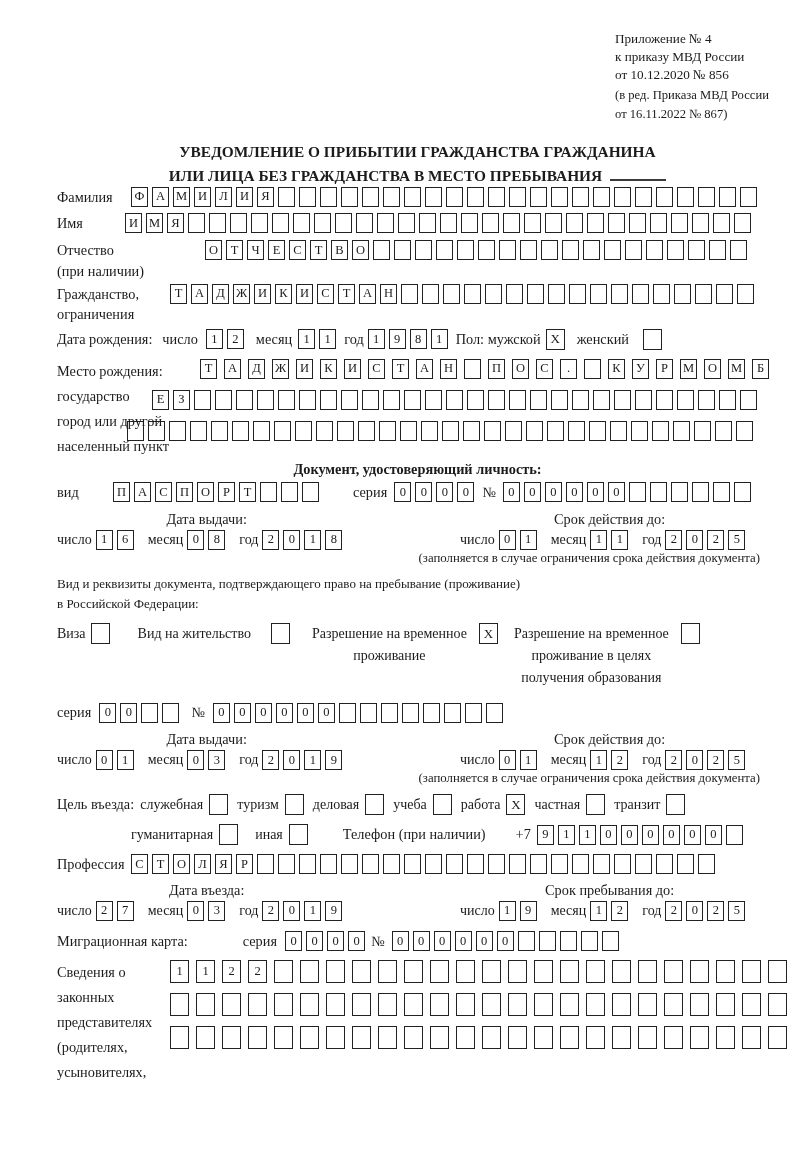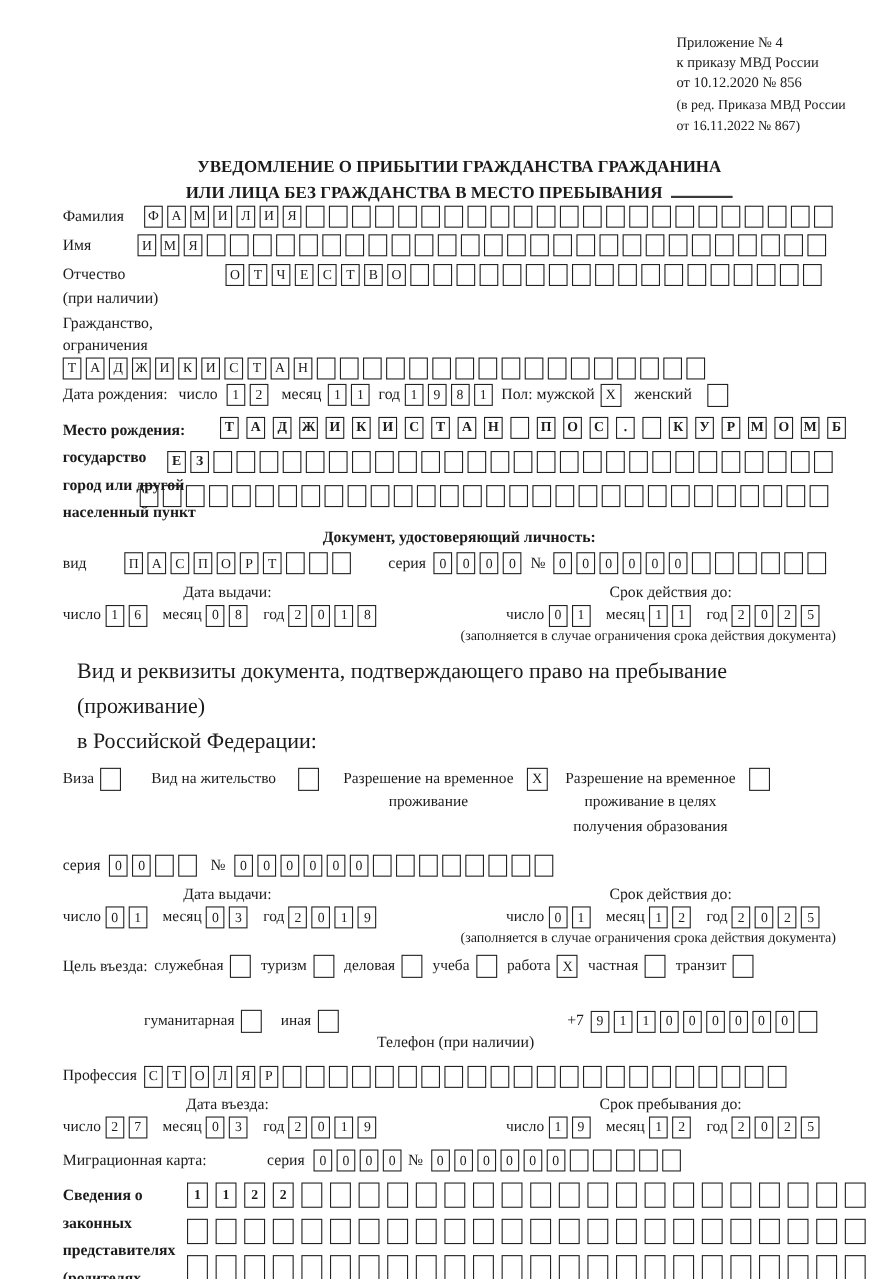--- a/index.html
+++ b/index.html
@@ -28,33 +28,33 @@
   .wide .cell{margin-right:7px;}
   .big .cell{width:19px;height:23px;margin-right:7px;}
   .checkbox{
     display:inline-flex;align-items:center;justify-content:center;
     width:19px;height:21px;border:1.5px solid #222;box-sizing:border-box;
     font-size:13px;vertical-align:middle;margin-left:5px;flex:none;background:#fff;
   }
   
   .w-surname{width:74px;} .w-name{width:68px;} .w-patr{width:148px;} .w-cit{width:113px;}
   
-  .absblock{position:relative;font-weight:bold;}
+  .absblock{position:relative;}
   .abslabels{position:absolute;left:0;top:0;line-height:25px;font-size:14.3px;}
   .stackrow{margin-bottom:11px;}
   
   .dates{margin-top:4px;}
   .dg{display:inline-block;}
   .dg-h{text-align:center;font-size:14.3px;margin-bottom:2px;}
   .dg-b{display:flex;align-items:center;}
   .dg-b .dlbl{margin-right:4px;}
   .dg-b .cells{margin-right:10px;}
   .dg2{margin-left:100px;}
   .note{font-size:12.8px;text-align:right;padding-right:18px;margin-top:1px;margin-bottom:8px;}
-  .plain{font-size:20px;line-height:1.6;margin-left:13px;}
+  .plain{font-size:13px;line-height:1.6;}
   
   .visa-row{display:flex;align-items:flex-start;margin-top:8px;margin-bottom:14px;}
   .vi{display:flex;align-items:flex-start;}
   .vi-text{text-align:center;line-height:1.55;} .gap16{margin-left:16px;} .gap22{margin-left:22px;} .gap28{margin-left:28px;}
   .opt{display:flex;align-items:center;margin-right:9px;}
   .opt .checkbox{margin-left:6px;}
 </style>
 </head>
 <body>
 
@@ -85,21 +85,21 @@
   </div>
 
   <div class="frow" style="margin-bottom:2px;">
     <span class="lbl w-patr">
       <span>Отчество</span><br>
       <span>(при наличии)</span>
     </span>
     <span class="cells"><span class="cell">О</span><span class="cell">Т</span><span class="cell">Ч</span><span class="cell">Е</span><span class="cell">С</span><span class="cell">Т</span><span class="cell">В</span><span class="cell">О</span><span class="cell"></span><span class="cell"></span><span class="cell"></span><span class="cell"></span><span class="cell"></span><span class="cell"></span><span class="cell"></span><span class="cell"></span><span class="cell"></span><span class="cell"></span><span class="cell"></span><span class="cell"></span><span class="cell"></span><span class="cell"></span><span class="cell"></span><span class="cell"></span><span class="cell"></span><span class="cell"></span></span>
   </div>
 
-  <div class="frow" style="margin-bottom:4px;flex-direction:column;">
+  <div class="frow" style="margin-bottom:4px;">
     <span class="lbl w-cit">
       <span>Гражданство,</span><br>
       <span>ограничения</span>
     </span>
     <span class="cells"><span class="cell">Т</span><span class="cell">А</span><span class="cell">Д</span><span class="cell">Ж</span><span class="cell">И</span><span class="cell">К</span><span class="cell">И</span><span class="cell">С</span><span class="cell">Т</span><span class="cell">А</span><span class="cell">Н</span><span class="cell"></span><span class="cell"></span><span class="cell"></span><span class="cell"></span><span class="cell"></span><span class="cell"></span><span class="cell"></span><span class="cell"></span><span class="cell"></span><span class="cell"></span><span class="cell"></span><span class="cell"></span><span class="cell"></span><span class="cell"></span><span class="cell"></span><span class="cell"></span><span class="cell"></span></span>
   </div>
 
   <div class="frow" style="align-items:center;margin-bottom:9px;">
     <span class="lbl">Дата рождения:</span>
     <span class="lbl" style="margin-left:10px;margin-right:8px;">число</span>
@@ -253,26 +253,26 @@
   </div>
   <div class="frow" style="align-items:center;margin-bottom:9px;margin-left:74px;">
     <span class="opt">
         <span>гуманитарная</span>
         <span class="checkbox"></span>
       </span>
     <span class="opt" style="margin-left:8px;">
         <span>иная</span>
         <span class="checkbox"></span>
       </span>
-    <span class="lbl" style="margin-left:26px;margin-top:40px;">Телефон (при наличии)</span>
+    <span class="lbl" style="margin-left:26px;">Телефон (при наличии)</span>
     <span class="lbl" style="margin-left:30px;margin-right:6px;">+7</span>
     <span class="cells"><span class="cell">9</span><span class="cell">1</span><span class="cell">1</span><span class="cell">0</span><span class="cell">0</span><span class="cell">0</span><span class="cell">0</span><span class="cell">0</span><span class="cell">0</span><span class="cell"></span></span>
   </div>
 
-  <div class="frow" style="align-items:flex-end;margin-bottom:7px;">
+  <div class="frow" style="align-items:center;margin-bottom:7px;">
     <span class="lbl" style="width:74px;">Профессия</span>
     <span class="cells"><span class="cell">С</span><span class="cell">Т</span><span class="cell">О</span><span class="cell">Л</span><span class="cell">Я</span><span class="cell">Р</span><span class="cell"></span><span class="cell"></span><span class="cell"></span><span class="cell"></span><span class="cell"></span><span class="cell"></span><span class="cell"></span><span class="cell"></span><span class="cell"></span><span class="cell"></span><span class="cell"></span><span class="cell"></span><span class="cell"></span><span class="cell"></span><span class="cell"></span><span class="cell"></span><span class="cell"></span><span class="cell"></span><span class="cell"></span><span class="cell"></span><span class="cell"></span><span class="cell"></span></span>
   </div>
 
   <div class="dates">
     <div class="dg">
       <div class="dg-h">Дата въезда:</div>
       <div class="dg-b">
         <span class="dlbl">число</span>
           <span class="cells"><span class="cell">2</span><span class="cell">7</span></span>

